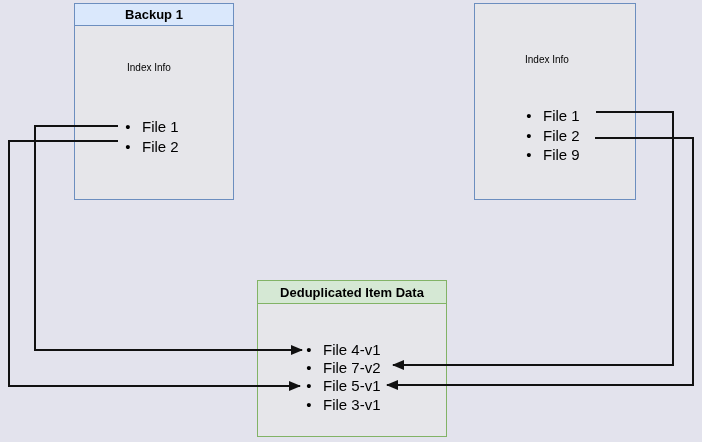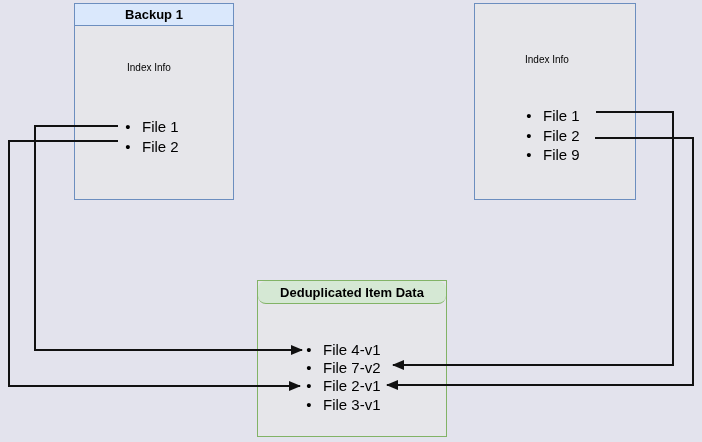--- a/index.html
+++ b/index.html
@@ -33,21 +33,20 @@
   }
   .blue .box-header {
     height: 22px;
     background: var(--blue-fill, #dae8fc);
     border-bottom: 1.5px solid var(--blue-border, #6c8ebf);
   }
   .green .box-header {
     height: 23px;
     background: var(--green-fill, #d5e8d4);
     border-bottom: 1.5px solid var(--green-border, #82b366);
-    border-radius: 8px;
   }
   .info-label {
     position: absolute;
     font-size: 10px;
     color: #000;
     white-space: nowrap;
     margin-left: 24px;
   }
   .item-list {
     position: absolute;
@@ -125,21 +124,21 @@
       <div class="item">
         <span class="bullet">•</span>
         <span>File 4-v1</span>
       </div>
       <div class="item">
         <span class="bullet">•</span>
         <span>File 7-v2</span>
       </div>
       <div class="item">
         <span class="bullet">•</span>
-        <span>File 2-v1</span>
+        <span>File 5-v1</span>
       </div>
       <div class="item">
         <span class="bullet">•</span>
         <span>File 3-v1</span>
       </div>
     </div>
   </div>
 
   <svg class="arrow-layer" viewBox="0 0 702 442" xmlns="http://www.w3.org/2000/svg">
     <defs>

